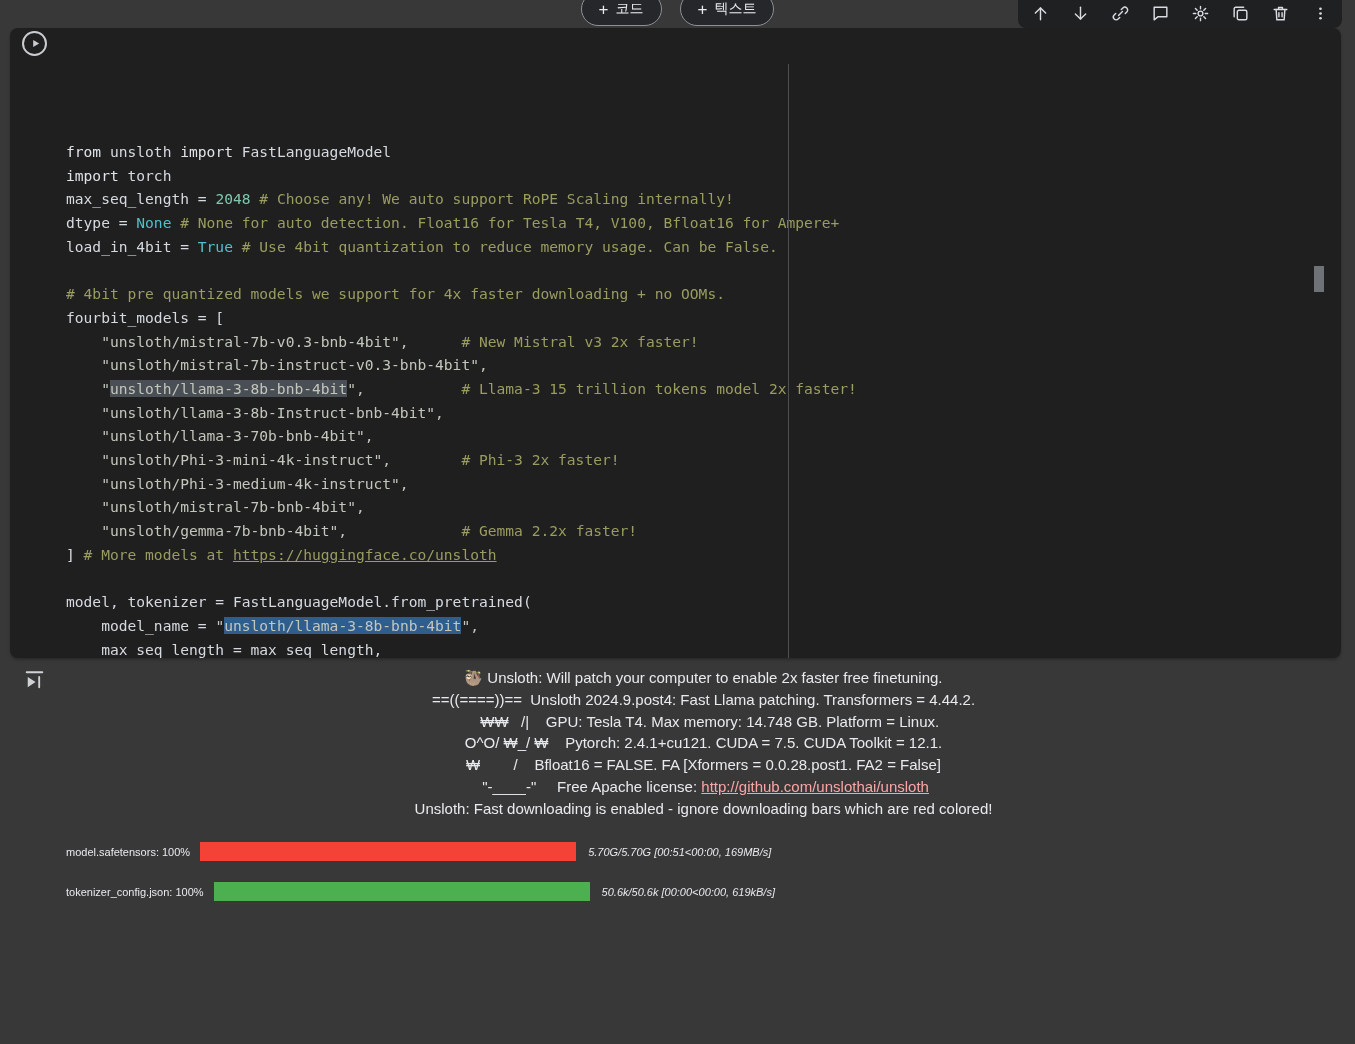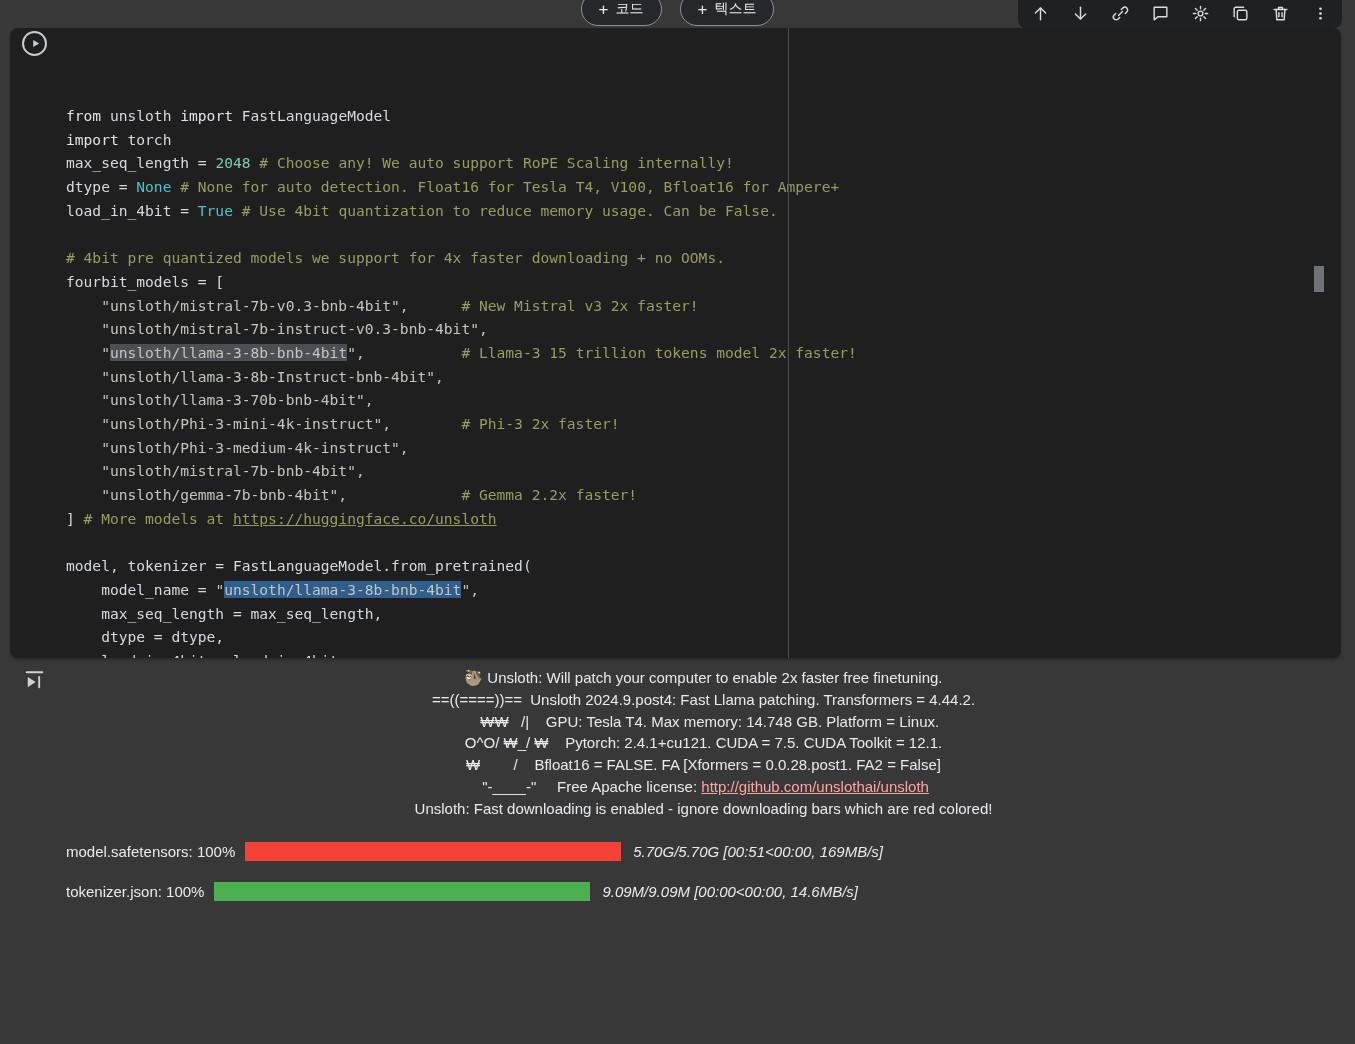--- a/index.html
+++ b/index.html
@@ -24,21 +24,21 @@
 
   
   .code-cell { position:absolute; left:10px; top:28px; width:1331px; height:630px; background:#1f1f1f;
                border-radius:8px; display:flex; box-shadow:0 2px 3px rgba(0,0,0,.25); }
   .cell-gutter { width:47px; flex:none; padding-top:3px; }
   .run-btn { width:25px; height:25px; margin-left:12px; border-radius:50%; border:2px solid #c9ccd0;
              background:transparent; display:flex; align-items:center; justify-content:center; cursor:pointer; }
   .play-icon { width:11px; height:11px; fill:#c9ccd0; margin-left:2px; }
   .editor { flex:1; position:relative; padding:5px 0 0 9px;
             font-family:"DejaVu Sans Mono","Liberation Mono",monospace; font-size:14.6px; line-height:23.7px;
-            white-space:pre; overflow:hidden; cursor:text; }
+            white-space:pre; overflow:hidden; cursor:text;margin-top:36px; }
   .ruler { position:absolute; top:0; bottom:0; left:731px; width:1px; background:#4f4f4f; }
   .code-line { height:23.7px; }
   .scroll-thumb { position:absolute; top:238px; right:17px; width:10px; height:26px; background:#6f7276; cursor:pointer; }
 
   
   .tok-pl   { color:#d6dae0; }
   .tok-kw   { color:#e0e3e8; }
   .tok-cm   { color:#9a9d5f; }
   .tok-str  { color:#c2c7bd; }
   .tok-num  { color:#7ec9ad; }
@@ -55,21 +55,21 @@
   .out-ctl-icon { width:25px; height:25px; stroke:#cfd2d6; fill:none; stroke-width:1.8; stroke-linecap:round; }
   .output-content { flex:1; padding:9px 0 0 9px; color:#e8eaed; }
   #output-lines { font-family:Liberation Sans, sans-serif; font-size:15px;
                   line-height:21.8px; white-space:pre;text-align:center; }
   .output-line { height:21.8px; }
   .out-t { color:#e8eaed; }
   .out-link { color:#fca5a5; text-decoration:underline; cursor:pointer; }
 
   
   #progress-rows { margin-top:12px; }
-  .tqdm-row { display:flex; align-items:center; height:40px; font-size:15px; color:#e8eaed; }
+  .tqdm-row { display:flex; align-items:center; height:40px; font-size:11px; color:#e8eaed; }
   .tqdm-label { flex:none; }
   .tqdm-bar { flex:none; width:376px; height:19px; margin:0 12px 0 10px; background:#2b2b2b; overflow:hidden; }
   .tqdm-fill { height:100%; }
   .tqdm-stats { flex:none;font-style:italic; }
 </style>
 </head>
 <body>
 
 <div class="page">
 
@@ -166,23 +166,23 @@
       <div id="output-lines"><div class="output-line"><span class="out-t">🦥 Unsloth: Will patch your computer to enable 2x faster free finetuning.</span></div><div class="output-line"><span class="out-t">==((====))==  Unsloth 2024.9.post4: Fast Llama patching. Transformers = 4.44.2.</span></div><div class="output-line"><span class="out-t">   ₩₩   /|    GPU: Tesla T4. Max memory: 14.748 GB. Platform = Linux.</span></div><div class="output-line"><span class="out-t">O^O/ ₩_/ ₩    Pytorch: 2.4.1+cu121. CUDA = 7.5. CUDA Toolkit = 12.1.</span></div><div class="output-line"><span class="out-t">₩        /    Bfloat16 = FALSE. FA [Xformers = 0.0.28.post1. FA2 = False]</span></div><div class="output-line"><span class="out-t"> "-____-"     Free Apache license: </span><span class="out-link">http://github.com/unslothai/unsloth</span></div><div class="output-line"><span class="out-t">Unsloth: Fast downloading is enabled - ignore downloading bars which are red colored!</span></div></div>
       <div id="progress-rows">
           <div class="tqdm-row">
             <span class="tqdm-label">model.safetensors: 100%</span>
             <div class="tqdm-bar">
               <div class="tqdm-fill" style="width: 100%; background: rgb(244, 67, 54);"></div>
             </div>
             <span class="tqdm-stats">5.70G/5.70G [00:51&lt;00:00, 169MB/s]</span>
           </div>
           <div class="tqdm-row">
-            <span class="tqdm-label">tokenizer.json: 100%</span>
+            <span class="tqdm-label">tokenizer_config.json: 100%</span>
             <div class="tqdm-bar">
               <div class="tqdm-fill" style="width: 100%; background: rgb(76, 175, 80);"></div>
             </div>
-            <span class="tqdm-stats">9.09M/9.09M [00:00&lt;00:00, 14.6MB/s]</span>
+            <span class="tqdm-stats">50.6k/50.6k [00:00&lt;00:00, 619kB/s]</span>
           </div>
         </div>
     </div>
   </div>
 
 </div>
 
 </body></html>

